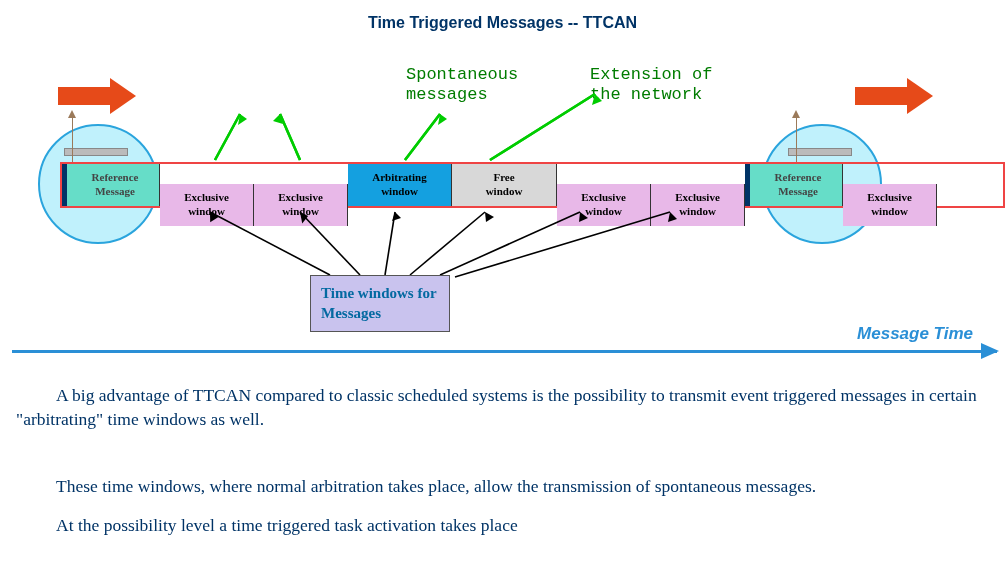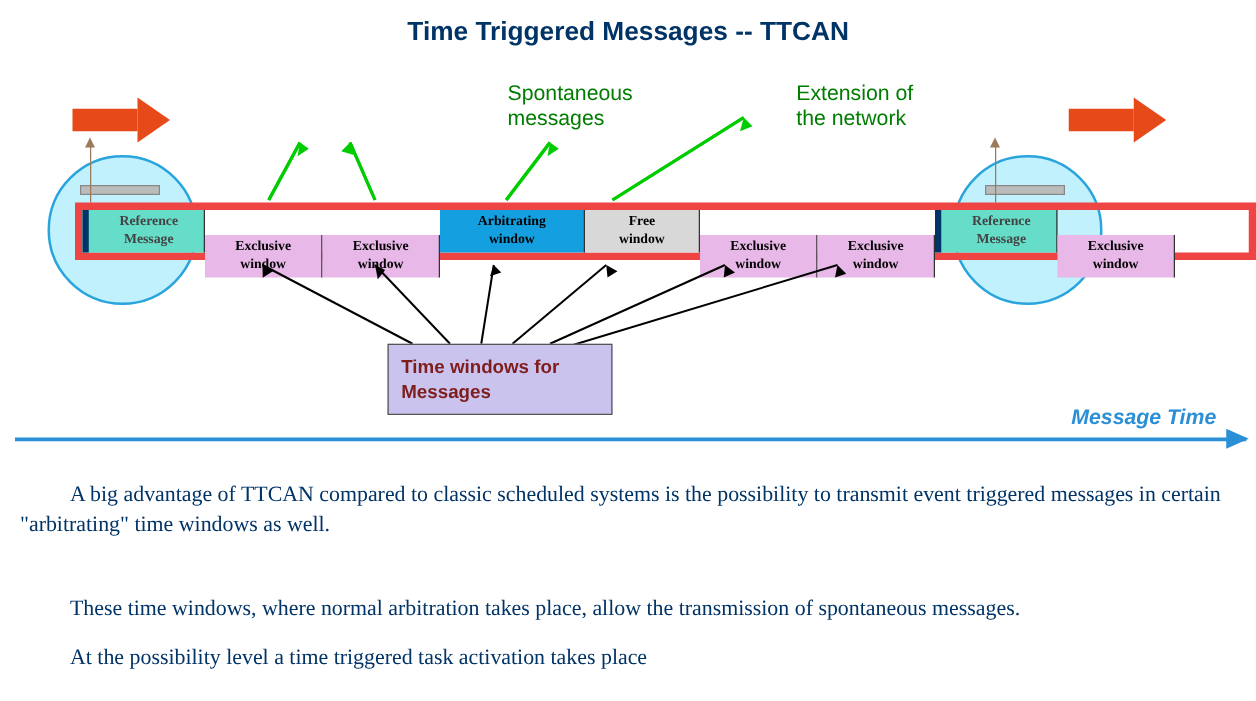--- a/index.html
+++ b/index.html
@@ -7,39 +7,39 @@
     width: 1005px;
     height: 561px;
     background: #fff;
     font-family: Verdana, Geneva, sans-serif;
     position: relative;
     overflow: hidden;
   }
   .title {
     color: #003366;
     font-weight: bold;
-    font-size: 21px;
+    font-size: 16px;
     text-align: center;
     padding-top: 14px;
   }
   .diagram {
     position: absolute;
     top: 40px;
     left: 0;
     width: 1005px;
     height: 330px;
   }
   .timeline {
     position: absolute;
     top: 122px;
     left: 60px;
     right: 0;
     height: 46px;
     display: flex;
-    border: 6px solid #ef4444;
+    border: 2px solid #ef4444;
   }
   .slot {
     height: 100%;
     border-right: 1px solid #333;
     font-size: 11px;
     font-weight: bold;
     font-family: Georgia, 'Times New Roman', serif;
     color: #000;
     display: flex;
     align-items: center;
@@ -115,38 +115,38 @@
     height: 8px;
     background: #bbb;
     border: 1px solid #888;
   }
   .tickbar.t1 { left: 64px; width: 64px; }
   .tickbar.t2 { left: 788px; width: 64px; }
   .glabel {
     position: absolute;
     color: #007c00;
     font-size: 17px;
-    font-family: Liberation Sans, sans-serif;
+    font-family: Liberation Mono, monospace;
     line-height: 1.15;
   }
   .glabel.periodic { top: 45px; left: 180px; }
   .glabel.spont    { top: 25px; left: 406px; }
-  .glabel.ext      { top: 25px; left: 590px; margin-left: 47px; }
+  .glabel.ext      { top: 25px; left: 590px; }
   .twbox {
     position: absolute;
     top: 235px;
     left: 310px;
-    width: 180px;
+    width: 140px;
     padding: 8px 10px;
     background: #c9c3ee;
     border: 1px solid #555;
-    font-family: Liberation Sans, sans-serif;
+    font-family: Liberation Serif, serif;
     font-size: 15px;
     font-weight: bold;
-    color: #7f1d1d;
+    color: #0369a1;
     line-height: 1.3;
   }
   .axis {
     position: absolute;
     top: 310px;
     left: 12px;
     right: 8px;
     height: 3px;
     background: #2a8fd6;
   }
@@ -210,22 +210,22 @@
     </div>
   <div class="redarrow a2">
       <div class="shaft"></div>
       <div class="head"></div>
     </div>
 
   <div class="timeline" id="timeline">
       <div class="slot ref" style="width: 98px;">Reference<br>Message</div>
       <div class="slot excl" style="width: 94px;">Exclusive<br>window</div>
       <div class="slot excl" style="width: 94px;">Exclusive<br>window</div>
-      <div class="slot arb" style="width: 116px;">Arbitrating<br>window</div>
-      <div class="slot free" style="width: 92px;">Free<br>window</div>
+      <div class="slot arb" style="width: 104px;">Arbitrating<br>window</div>
+      <div class="slot free" style="width: 105px;">Free<br>window</div>
       <div class="slot excl" style="width: 94px;">Exclusive<br>window</div>
       <div class="slot excl" style="width: 94px;">Exclusive<br>window</div>
       <div class="slot ref" style="width: 98px;">Reference<br>Message</div>
       <div class="slot excl" style="width: 94px;">Exclusive<br>window</div>
     </div>
 
   <div class="glabel spont" id="lbl-spont">Spontaneous<br>messages</div>
   <div class="glabel ext" id="lbl-ext">Extension of<br>the network</div>
 
   <svg class="connectors">

